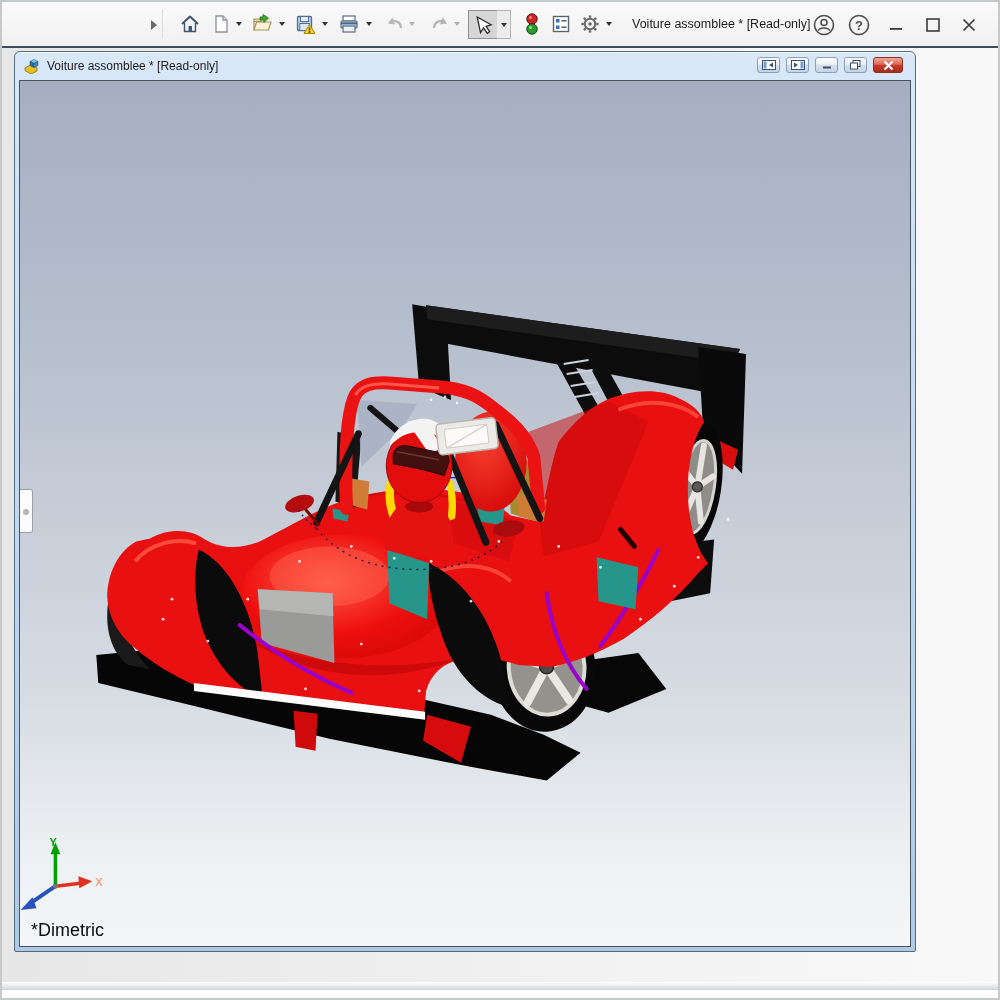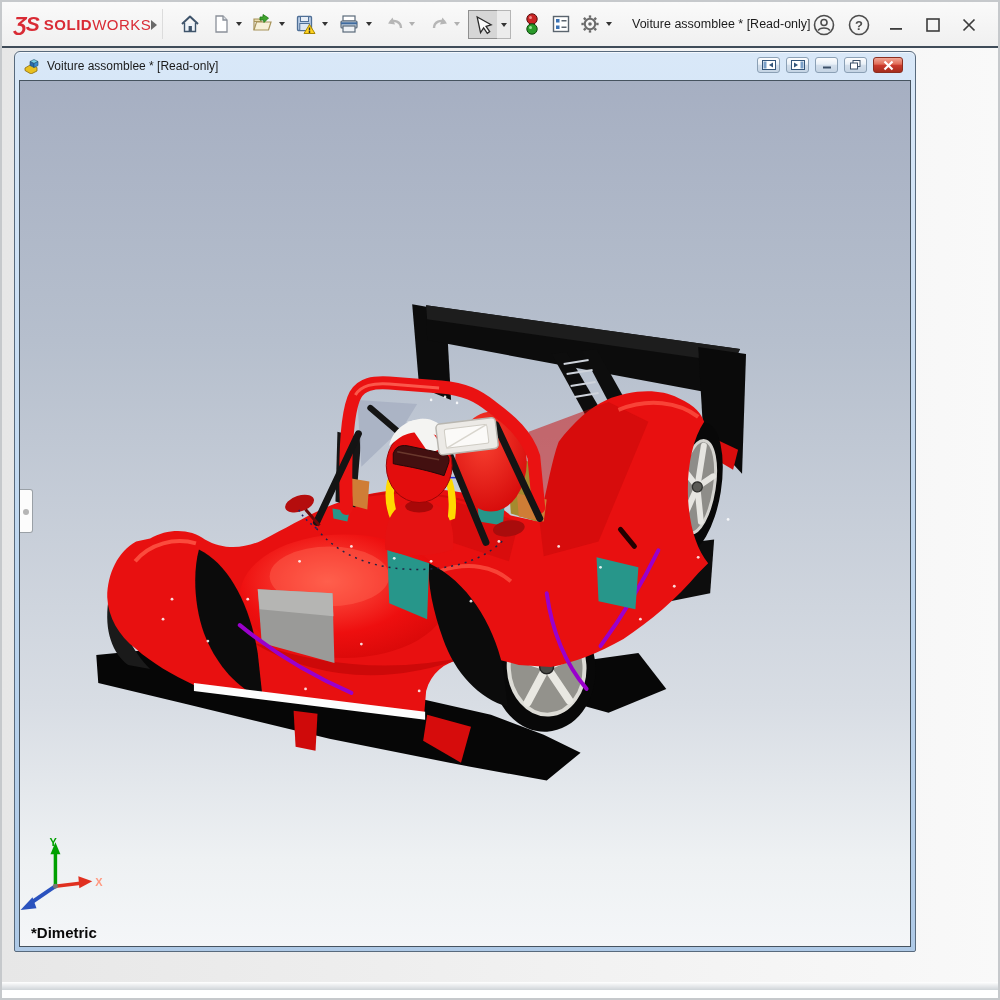--- a/index.html
+++ b/index.html
@@ -50,36 +50,31 @@
            background:linear-gradient(#fdfdfe,#e9f0f7 45%,#d3dfec 50%,#c5d4e4);
            display:flex;align-items:center;justify-content:center;padding:0;}
   .doc-btn.close{width:30px;border-color:#8c2e20;
            background:linear-gradient(#f2a797,#e06a54 45%,var(--close-button-red) 50%,#a52d1c);}
 
   
   .viewport{position:absolute;left:4px;right:4px;top:28px;bottom:4px;
             border:1px solid #46535f;overflow:hidden;
             background:linear-gradient(180deg,var(--viewport-top) 0%,#b6bfcd 30%,#d8dde4 72%,#eef1f3 90%,var(--viewport-bottom) 100%);}
   .car-svg{position:absolute;left:0;top:0;width:100%;height:100%;}
-  .vp-label{position:absolute;left:11px;bottom:5px;font-weight:bold;font-size:15px;color:#0a0a0a;}
+  .vp-label{position:absolute;left:11px;bottom:5px;font-weight:normal;font-size:18px;color:#0a0a0a;}
   .fm-tab{position:absolute;left:0;top:408px;width:13px;height:44px;background:#fcfcfc;
           border:1px solid #9aa0a6;border-left:none;border-radius:0 3px 3px 0;}
   .fm-tab .dot{position:absolute;left:3px;top:19px;width:6px;height:6px;border-radius:50%;background:#b5b5b5;}
 </style>
 </head>
 <body>
 
 <div class="app">
 
   <div class="toolbar">
-    <div class="logo">
-      <span class="mark">ƷS</span>
-      <span class="wb">SOLID</span>
-        <span class="wl">WORKS</span>
-    </div>
     <svg class="tb-chevron" width="8" height="12">
         <path d="M1,1 L7,6 L1,11 Z" fill="#6a6a6a"></path>
       </svg>
     <div class="tb-sep"></div>
 
     <div class="tb-btn" style="left:174px">
       <svg width="22" height="22">
         <path d="M3,11 L11,3.5 L19,11" stroke="#3f546b" stroke-width="2" fill="none" stroke-linejoin="round"></path>
         <path d="M5.5,10 V18.5 H16.5 V10" fill="#eef3f8" stroke="#3f546b" stroke-width="1.4"></path>
         <rect x="9.6" y="13" width="3.3" height="5.5" fill="#3f546b"></rect>

